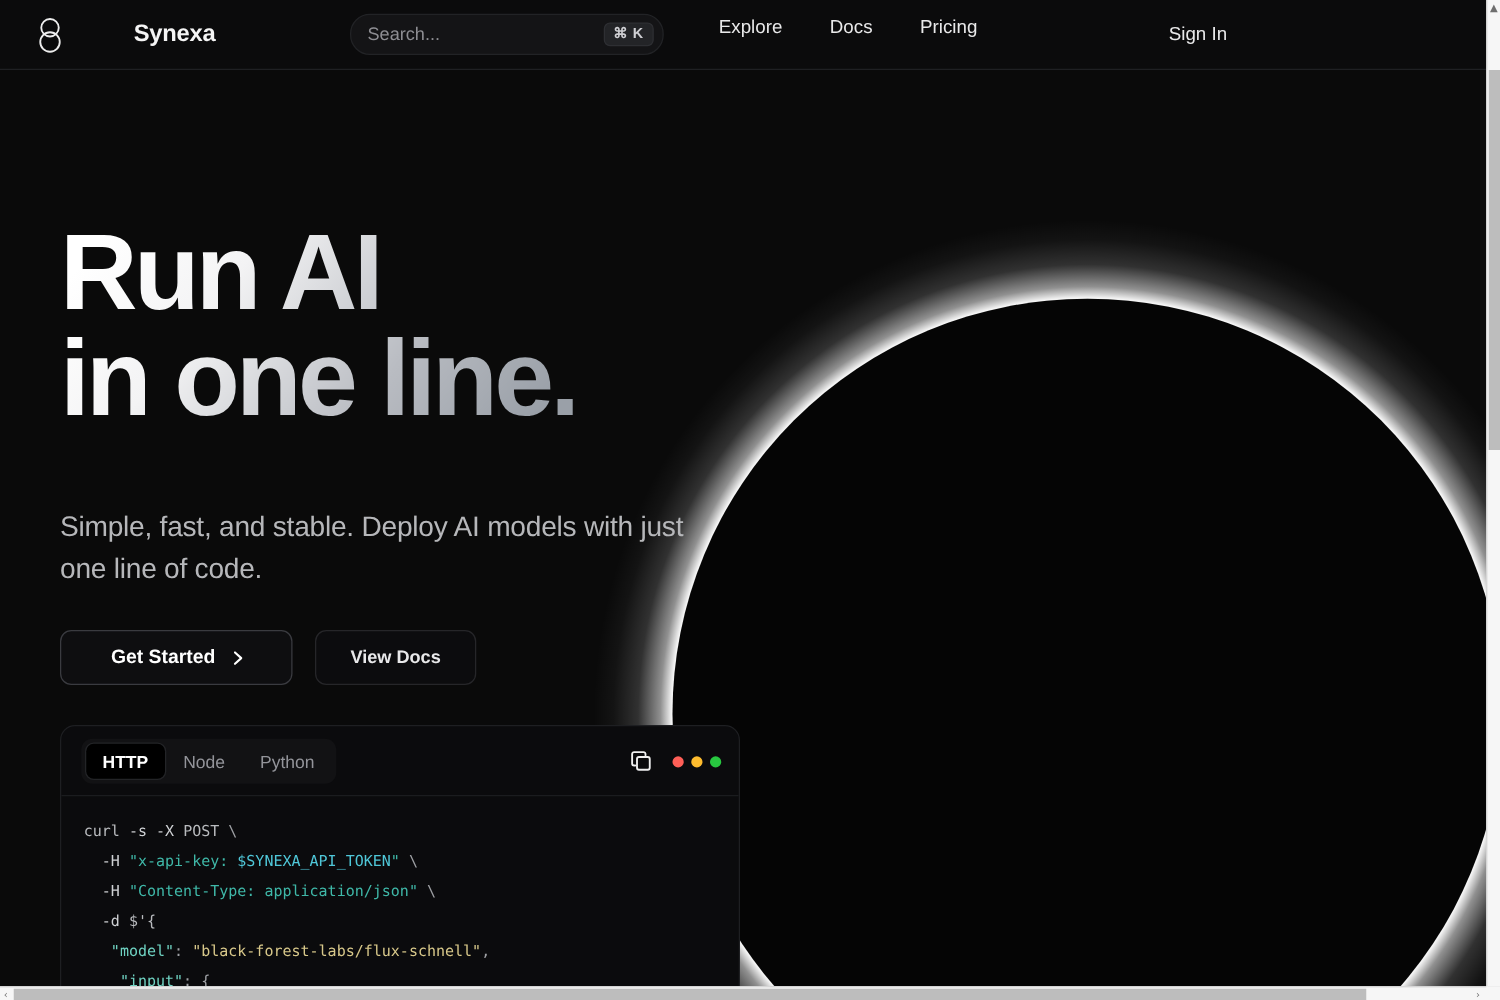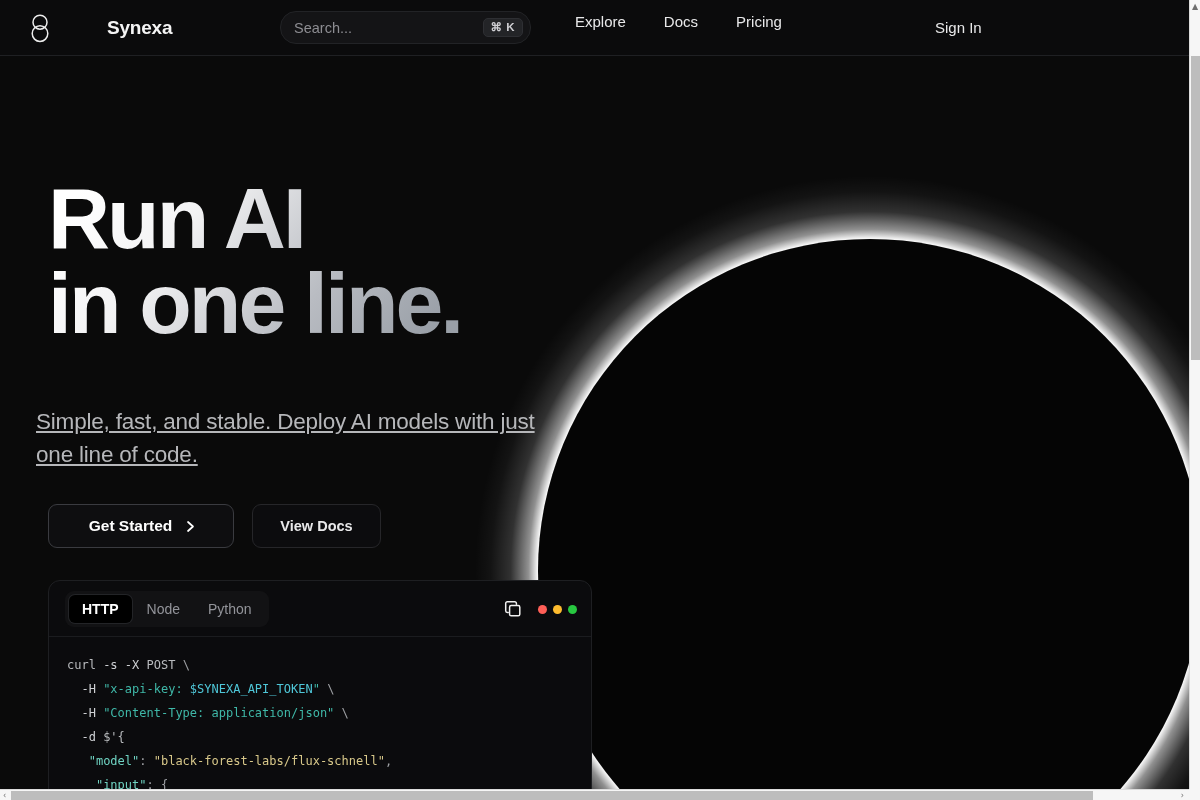--- a/index.html
+++ b/index.html
@@ -195,28 +195,27 @@
     background: linear-gradient(128deg, #ffffff 8%, #f3f3f4 32%, #b9bcc2 66%, #9aa0a8 92%);
     -webkit-background-clip: text;
     background-clip: text;
     color: transparent;
     -webkit-text-fill-color: transparent;
     white-space: pre-line;
   }
 
   .subhead {
     position: absolute;
-    left: 36px;
+    left: 48px;
     top: 350px;
     width: 530px;
     font-size: 22.5px;
     line-height: 1.45;
     color: #b6b7ba;
     letter-spacing: -0.2px;
-    text-decoration: underline;
   }
 
   .cta-row {
     position: absolute;
     left: 48px;
     top: 448px;
     display: flex;
     gap: 18px;
   }
   .btn {

